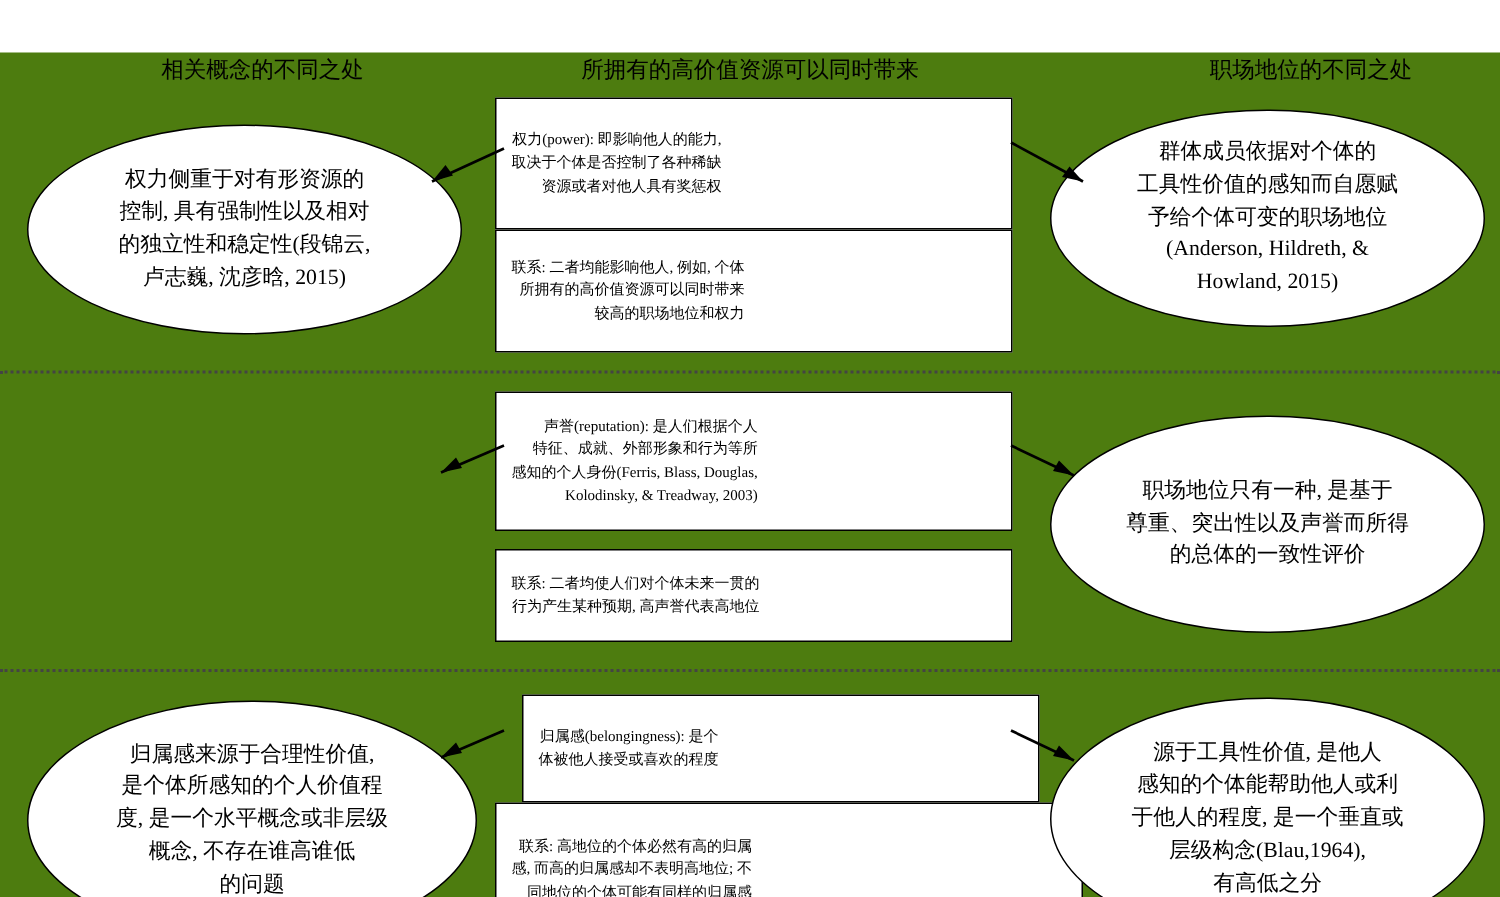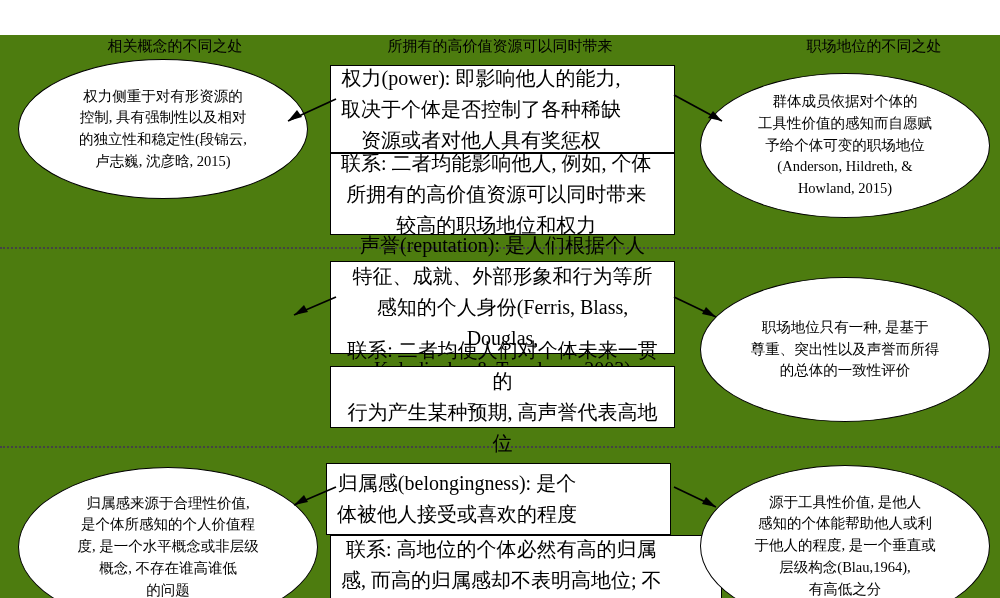--- a/index.html
+++ b/index.html
@@ -59,42 +59,42 @@
   }
   .box {
     position: absolute;
     border: 1.6px solid #000;
     box-sizing: border-box;
     background: #fff;
     display: flex;
     align-items: center;
   }
   .box .txt {
-    font-size: 20px;
+    font-size: 10px;
     line-height: 1.55;
     padding: 4px 10px;
     white-space: pre-line;
-    text-align: center;
+    text-align: right;
   }
 
   
-  #ell-1-left   { left: 18px;  top: 24px;  width: 290px; height: 140px; }
+  #ell-1-left   { left: 18px;  top: 48px;  width: 290px; height: 140px; }
   #box-1-top    { left: 330px; top: 30px;  width: 345px; height: 88px; }
   #box-1-bottom { left: 330px; top: 118px; width: 345px; height: 82px; }
   #ell-1-right  { left: 700px; top: 38px;  width: 290px; height: 145px; }
 
   
   #ell-2-left   { left: 18px;  top: 232px; width: 300px; height: 165px; }
   #box-2-top    { left: 330px; top: 226px; width: 345px; height: 93px; }
   #box-2-bottom { left: 330px; top: 331px; width: 345px; height: 62px; }
   #ell-2-right  { left: 700px; top: 242px; width: 290px; height: 145px; }
 
   
   #ell-3-left   { left: 18px;  top: 432px; width: 300px; height: 160px; }
-  #box-3-top    { left: 326px; top: 428px; width: 345px; height: 72px; }
+  #box-3-top    { left: 348px; top: 428px; width: 345px; height: 72px; }
   #box-3-bottom { left: 330px; top: 500px; width: 392px; height: 90px; }
   #ell-3-right  { left: 700px; top: 430px; width: 290px; height: 162px; }
 
   .arrow-svg {
     position: absolute;
     overflow: visible;
     pointer-events: none;
   }
   #arr-1-left  { left: 278px; top: 62px;  }
   #arr-1-right { left: 672px; top: 58px;  }

